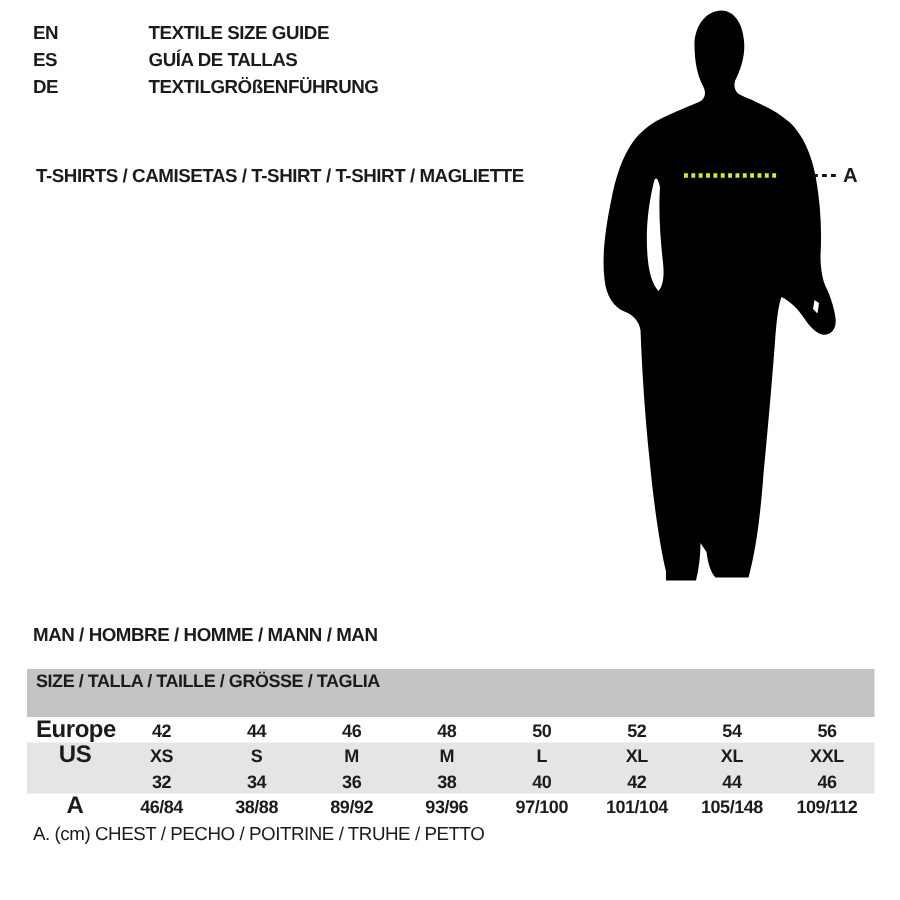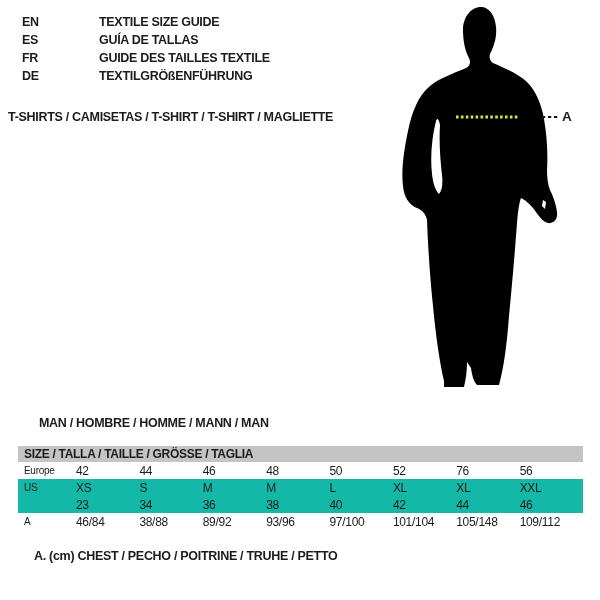--- a/index.html
+++ b/index.html
@@ -6,54 +6,50 @@
   .canvas{
     position:relative;width:600px;height:600px;background:#ffffff;overflow:hidden;
     font-family:"Liberation Sans",sans-serif;color:#1b1b1b;
   }
   
   .lang-list{position:absolute;left:22px;top:13px;}
   .lang-row{display:flex;height:18px;align-items:center;}
   .lang-code{width:37px;font-weight:700;font-size:12.5px;letter-spacing:-0.3px;}
   .lang-label{font-weight:700;font-size:12.5px;letter-spacing:-0.3px;white-space:nowrap;margin-left:40px;}
   
-  .garments{position:absolute;left:8px;top:108px;}
+  .garments{position:absolute;left:24px;top:108px;}
   .garment-line{height:18px;line-height:18px;font-weight:700;font-size:12.5px;letter-spacing:-0.3px;white-space:nowrap;}
   
   .figure-svg{position:absolute;left:398px;top:0;}
   .measure-label{position:absolute;left:562px;top:109px;font-weight:700;font-size:13.5px;}
   
-  .section-title{position:absolute;left:22px;top:414px;height:18px;line-height:18px;font-weight:700;font-size:12.5px;letter-spacing:-0.3px;white-space:nowrap;margin-left:17px;}
+  .section-title{position:absolute;left:22px;top:414px;height:18px;line-height:18px;font-weight:700;font-size:12.5px;letter-spacing:-0.3px;white-space:nowrap;}
   
   .size-table{position:absolute;left:18px;top:446px;width:565px;}
-  .table-header{height:16px;line-height:16px;background:#c4c4c4;padding-left:6px;font-weight:700;font-size:12px;letter-spacing:-0.3px;}
+  .table-header{height:32px;line-height:16px;background:#c4c4c4;padding-left:6px;font-weight:700;font-size:12px;letter-spacing:-0.3px;}
   .table-row{display:flex;height:17px;align-items:center;}
-  .row-shaded{background:#14b8a6;}
-  .cell-label{width:52px;padding-left:6px;font-weight:400;font-size:10px;letter-spacing:-0.3px;}
-  .cell-value{flex:1;text-align:left;font-weight:400;font-size:12px;letter-spacing:-0.3px;}
+  .row-shaded{background:#e5e5e5;}
+  .cell-label{width:52px;padding-left:6px;font-weight:700;font-size:16px;letter-spacing:-0.3px;text-align:center;}
+  .cell-value{flex:1;text-align:center;font-weight:700;font-size:12px;letter-spacing:-0.3px;}
   
-  .footnote{position:absolute;left:22px;top:547px;height:18px;line-height:18px;font-weight:700;font-size:12.5px;letter-spacing:-0.3px;white-space:nowrap;margin-left:12px;}
+  .footnote{position:absolute;left:22px;top:547px;height:18px;line-height:18px;font-weight:400;font-size:12.5px;letter-spacing:-0.3px;white-space:nowrap;}
 </style>
 </head>
 <body>
 
 <div class="canvas">
 
   <div class="lang-list">
       <div class="lang-row">
         <span class="lang-code">EN</span>
         <span class="lang-label">TEXTILE SIZE GUIDE</span>
       </div>
       <div class="lang-row">
         <span class="lang-code">ES</span>
         <span class="lang-label">GUÍA DE TALLAS</span>
-      </div>
-      <div class="lang-row">
-        <span class="lang-code">FR</span>
-        <span class="lang-label">GUIDE DES TAILLES TEXTILE</span>
       </div>
       <div class="lang-row">
         <span class="lang-code">DE</span>
         <span class="lang-label">TEXTILGRÖßENFÜHRUNG</span>
       </div>
     </div>
 
   <div class="garments">
       <div class="garment-line">T-SHIRTS / CAMISETAS / T-SHIRT / T-SHIRT / MAGLIETTE</div>
     </div>
@@ -111,37 +107,37 @@
     <div class="table-header">SIZE / TALLA / TAILLE / GRÖSSE / TAGLIA</div>
     <div>
         <div class="table-row">
           <span class="cell-label">Europe</span>
           <span class="cell-value">42</span>
           <span class="cell-value">44</span>
           <span class="cell-value">46</span>
           <span class="cell-value">48</span>
           <span class="cell-value">50</span>
           <span class="cell-value">52</span>
-          <span class="cell-value">76</span>
+          <span class="cell-value">54</span>
           <span class="cell-value">56</span>
         </div>
         <div class="table-row row-shaded">
           <span class="cell-label">US</span>
           <span class="cell-value">XS</span>
           <span class="cell-value">S</span>
           <span class="cell-value">M</span>
           <span class="cell-value">M</span>
           <span class="cell-value">L</span>
           <span class="cell-value">XL</span>
           <span class="cell-value">XL</span>
           <span class="cell-value">XXL</span>
         </div>
         <div class="table-row row-shaded">
           <span class="cell-label"></span>
-          <span class="cell-value">23</span>
+          <span class="cell-value">32</span>
           <span class="cell-value">34</span>
           <span class="cell-value">36</span>
           <span class="cell-value">38</span>
           <span class="cell-value">40</span>
           <span class="cell-value">42</span>
           <span class="cell-value">44</span>
           <span class="cell-value">46</span>
         </div>
         <div class="table-row">
           <span class="cell-label">A</span>

